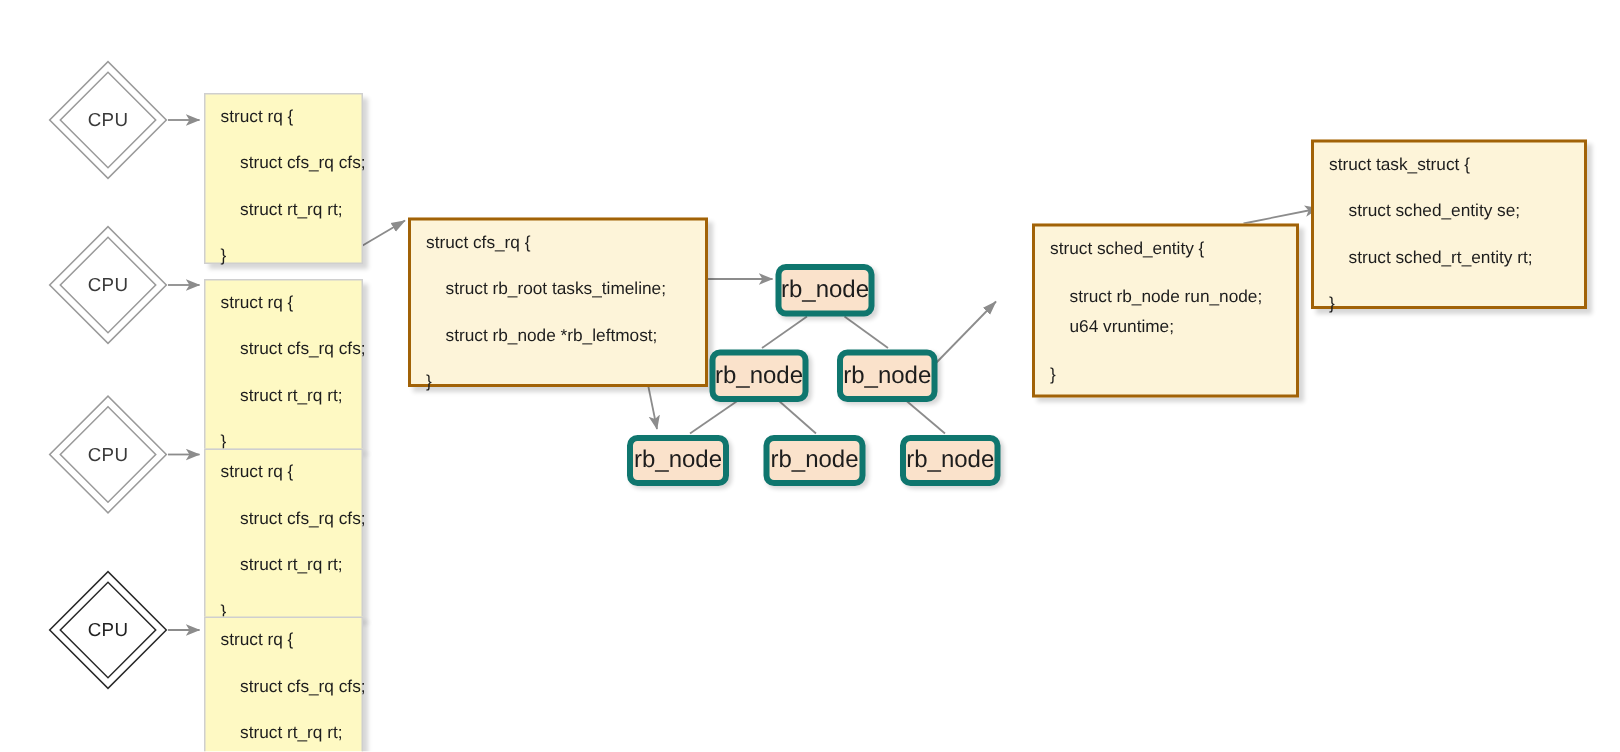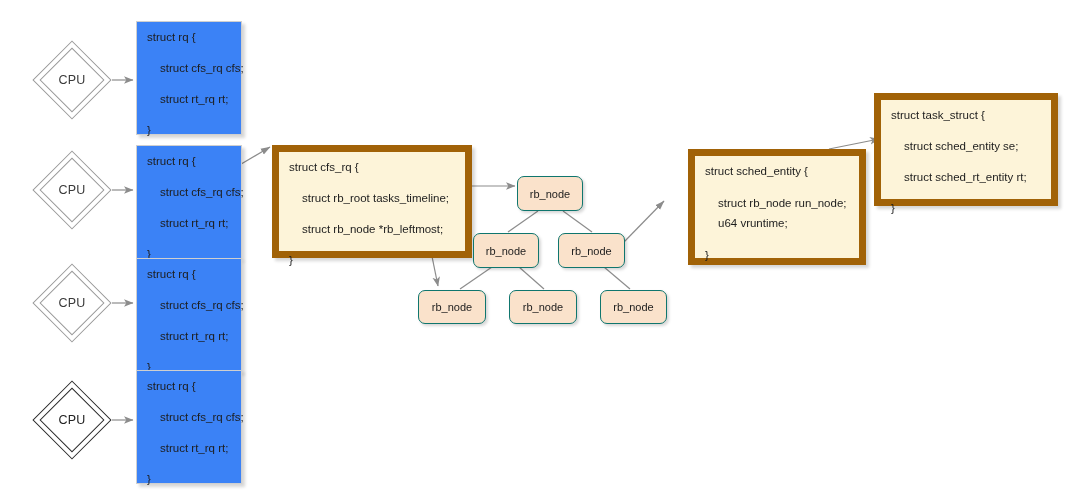--- a/index.html
+++ b/index.html
@@ -69,45 +69,46 @@
   .sbox {
     position: absolute;
     box-sizing: border-box;
     padding: 9px 10px 8px 10px;
     font-size: 11.5px;
     line-height: 1.05;
     color: #1d1d1d;
     box-shadow: 3px 3px 3px rgba(0,0,0,0.16);
   }
   .sbox.gray {
-    background: #3b82f6;
+    background: #fef9c3;
     border: 1px solid #cfcfcf;
+    margin-top: 41px;
   }
   .sbox.cream {
     background: #fdf4d9;
-    border: 7px solid #a16207;
+    border: 2px solid #a16207;
   }
   .sbox .ln {
     margin: 0;
     padding: 0;
     white-space: nowrap;
   }
   .sbox .ln.ind { padding-left: 13px; }
 
   
   .rbnode {
     position: absolute;
     box-sizing: border-box;
     background: #fae2cb;
-    border: 1px solid #0f766e;
+    border: 4px solid #0f766e;
     border-radius: 7px;
     display: flex;
     align-items: center;
     justify-content: center;
-    font-size: 11px;
+    font-size: 16px;
     color: #1d1d1d;
     box-shadow: 2px 2px 3px rgba(0,0,0,0.16);
   }
 </style>
 </head>
 <body>
 
 <div id="canvas">
 
   <svg class="edges" viewBox="0 0 1080 501" xmlns="http://www.w3.org/2000/svg">

